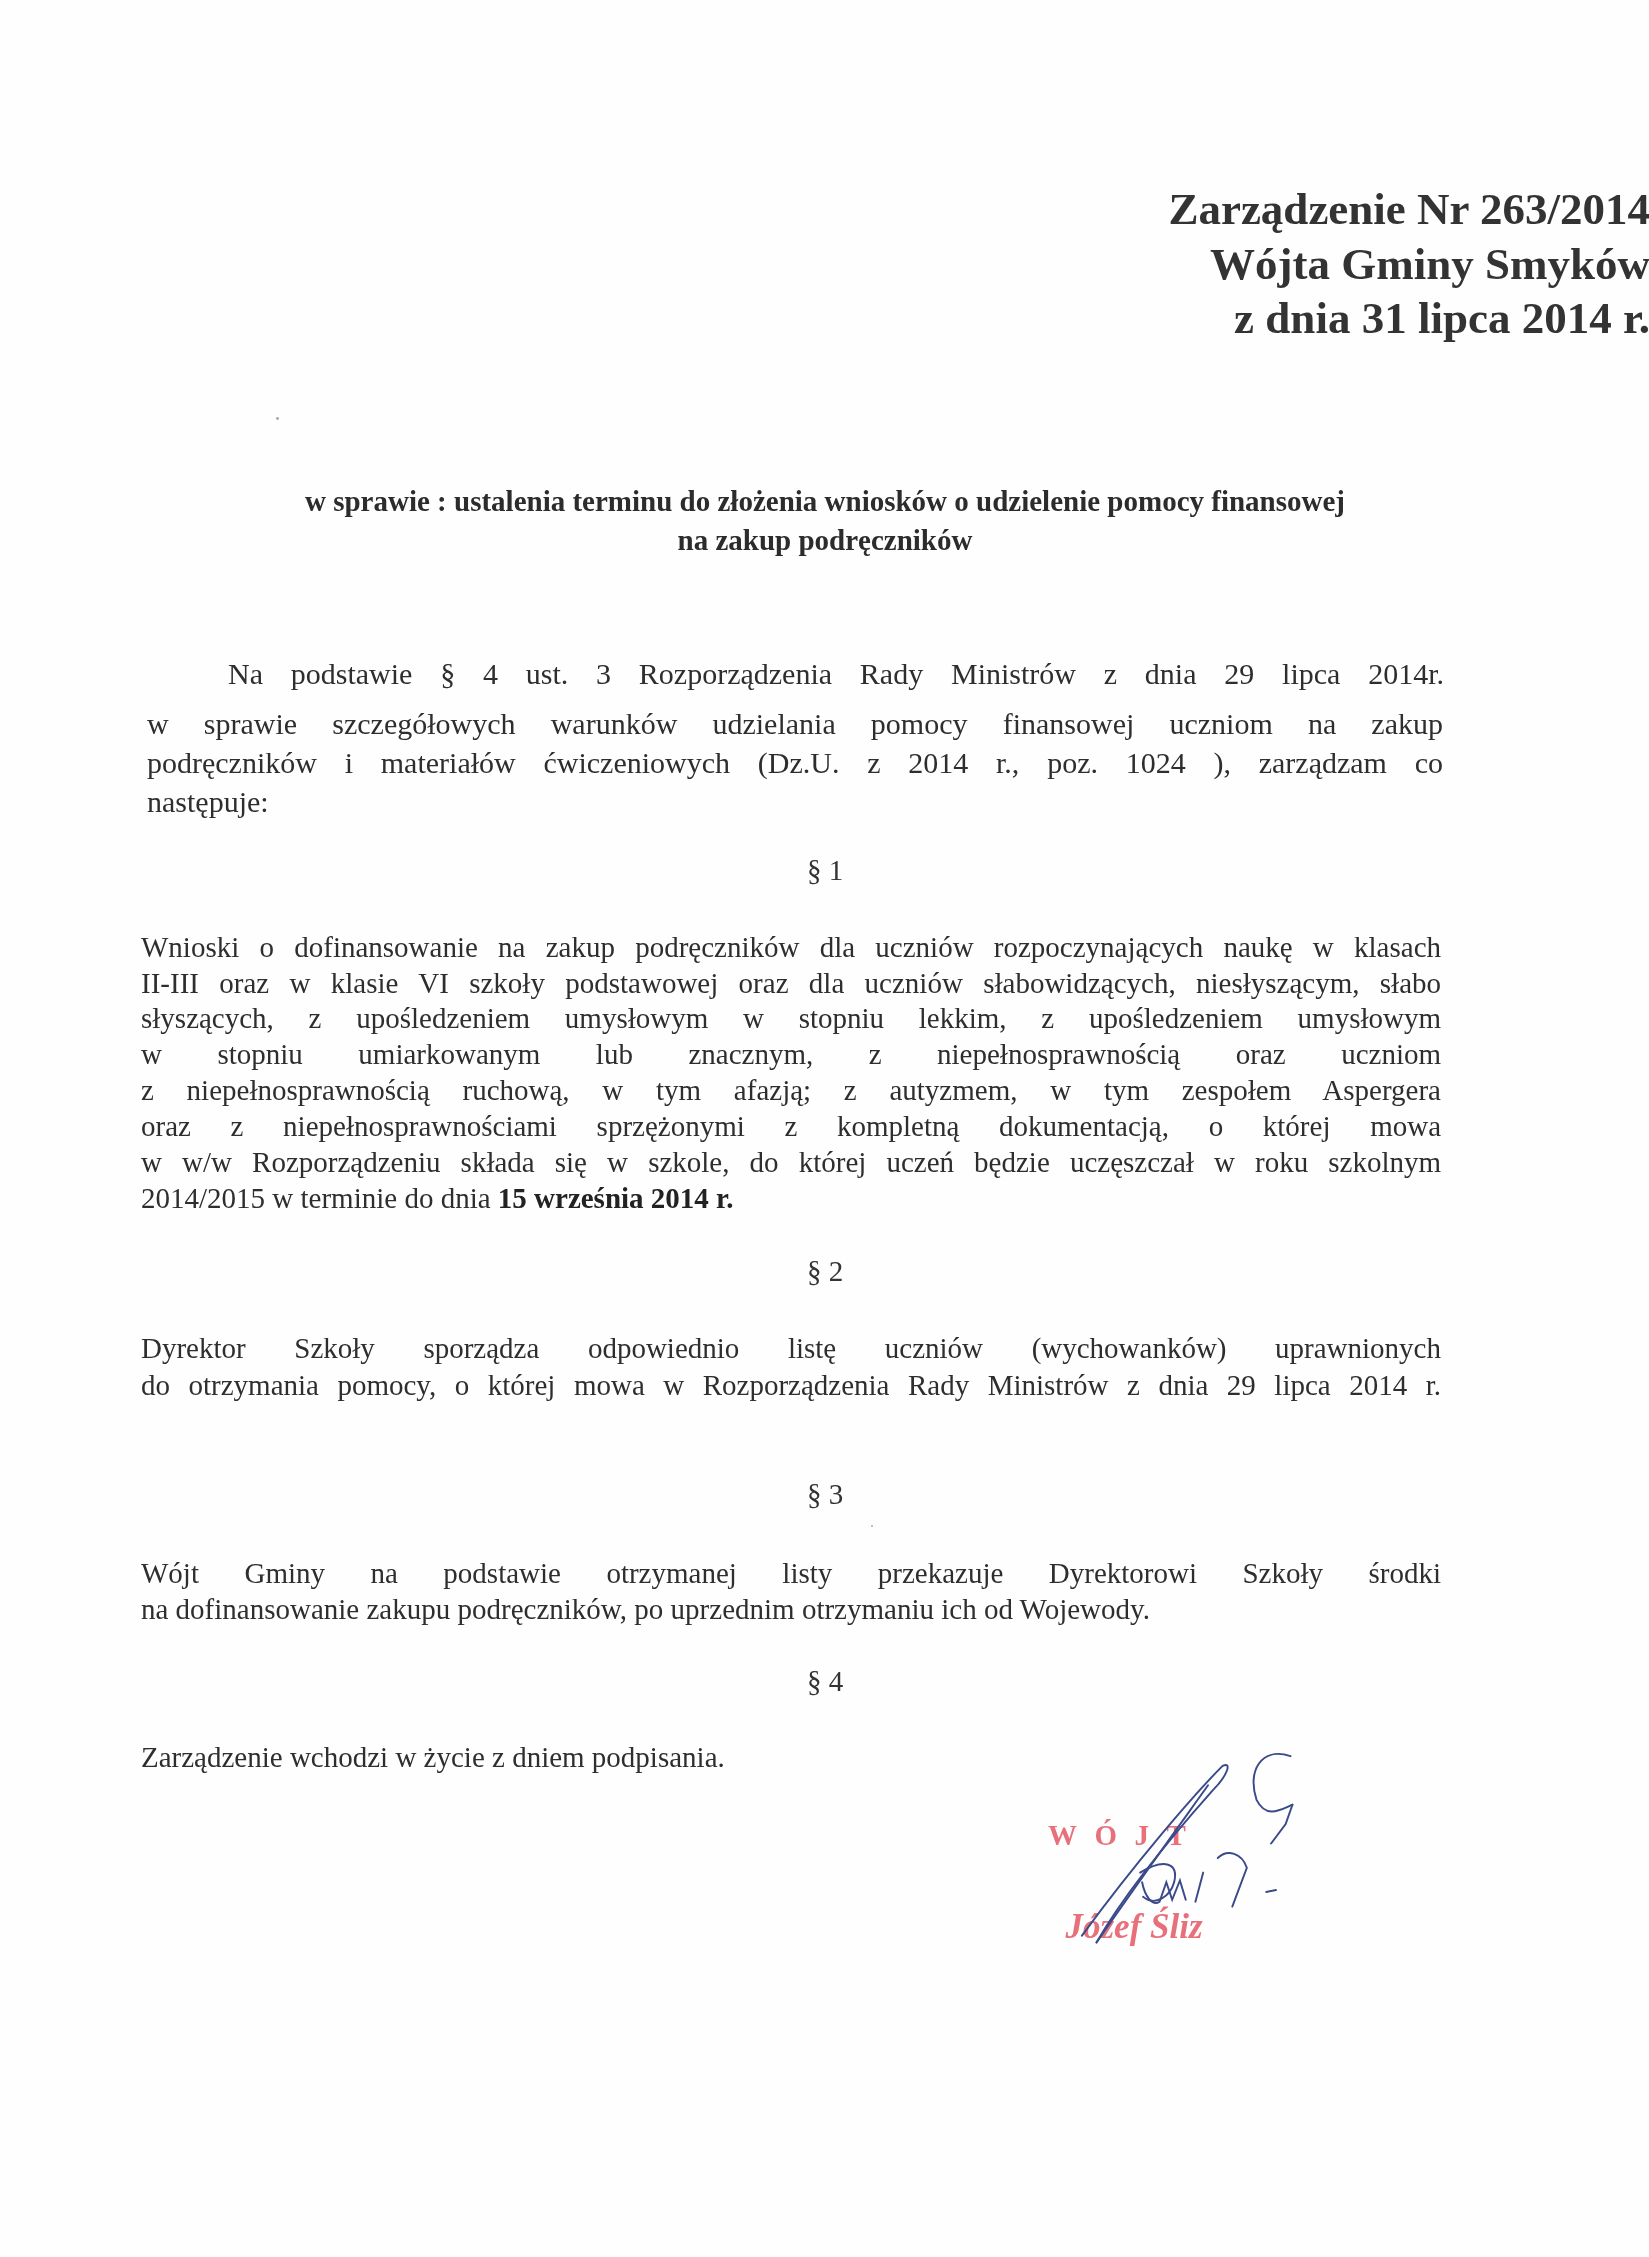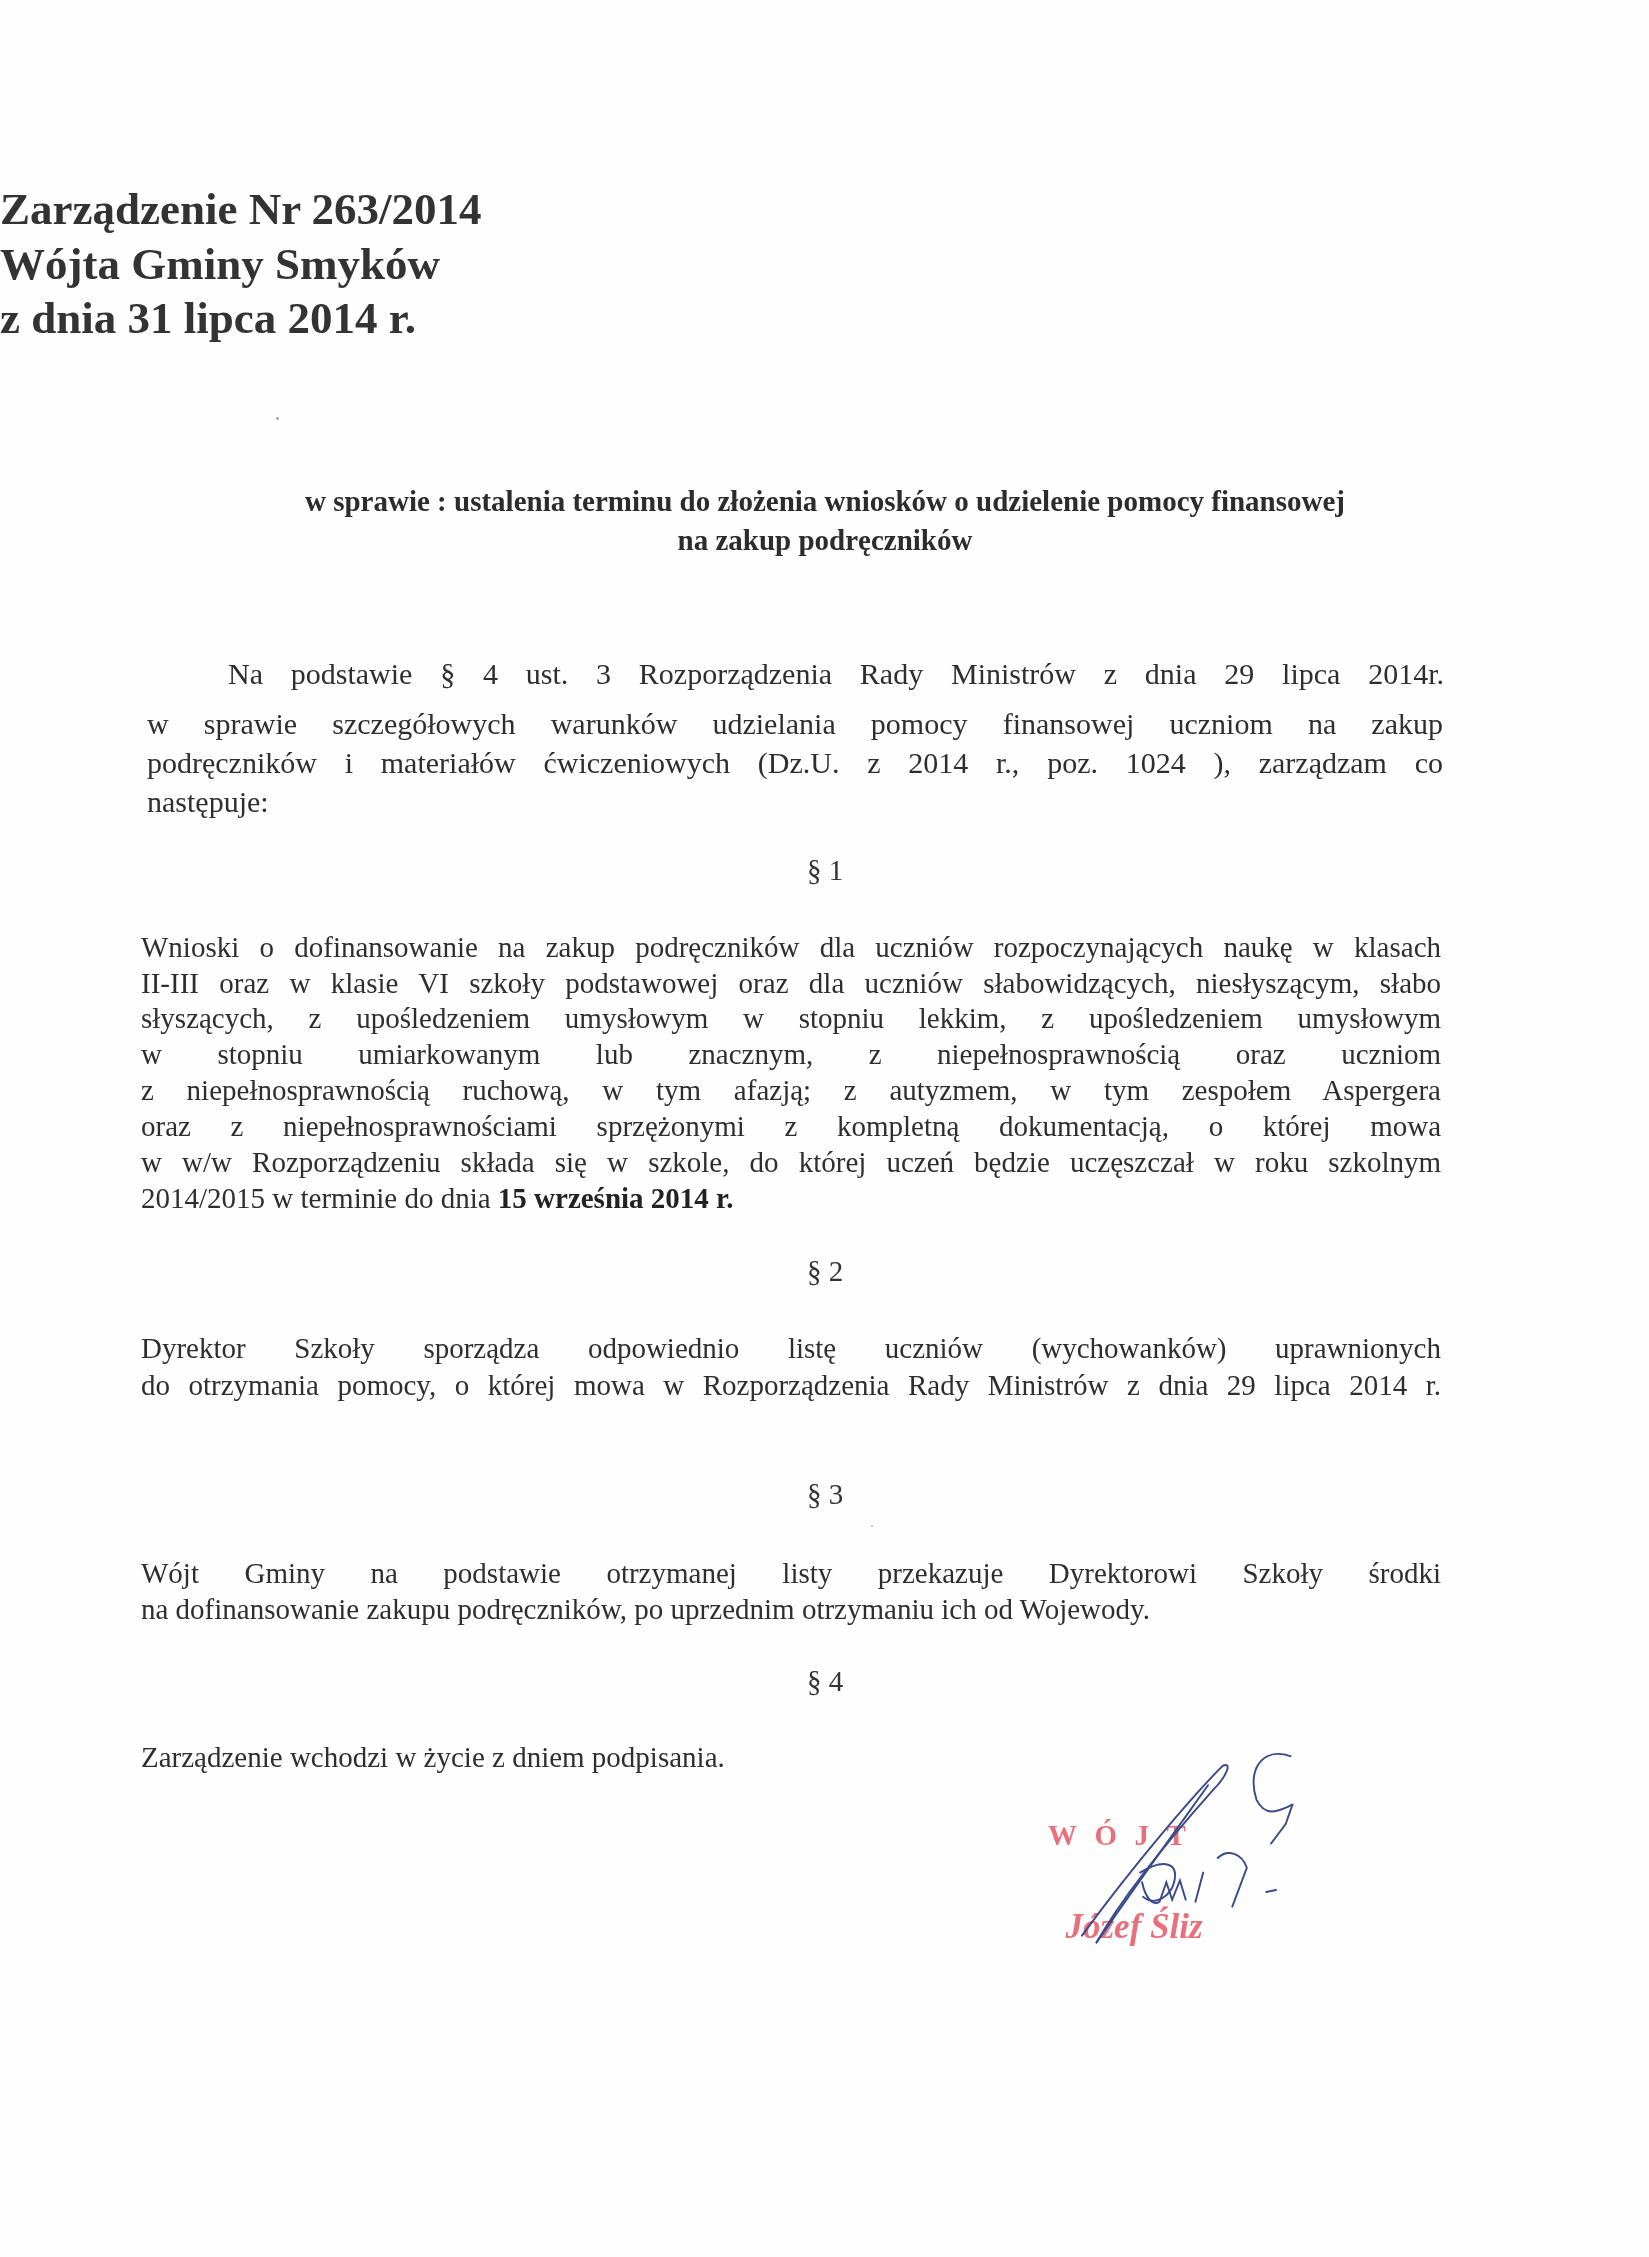--- a/index.html
+++ b/index.html
@@ -1,18 +1,18 @@
 <!DOCTYPE html>
 <html><head>
 <meta charset="utf-8">
 <style>
   html, body { margin: 0; padding: 0; background: #ffffff; }
   body { width: 1650px; height: 2257px; position: relative; overflow: hidden; font-family: "Liberation Serif", serif; color: #2a2a2a; }
   .page { position: absolute; left: 0; top: 0; width: 1650px; height: 2257px; background: #fefefe; }
-  .title { position: absolute; left: 0; width: 1650px; text-align: left; font-weight: bold; font-size: 45px; line-height: 54px; color: #333; }
+  .title { position: absolute; left: 0; width: 1650px; text-align: right; font-weight: bold; font-size: 45px; line-height: 54px; color: #333; }
   .t1 { top: 182px; }
   .t2 { top: 237px; }
   .t3 { top: 291px; }
   .subject { position: absolute; left: 0; width: 1650px; text-align: center; font-weight: bold; font-size: 29px; line-height: 39px; color: #2c2c2c; }
   .s1 { top: 482px; }
   .s2 { top: 521px; }
   .line { position: absolute; left: 141px; width: 1300px; font-size: 29px; line-height: 35px; text-align: justify; text-align-last: justify; white-space: nowrap; color: #2e2e2e; }
   .line.last { text-align-last: left; }
   .preamble { left: 147px; width: 1296px; font-size: 30px; }
   .preamble.indent { padding-left: 81px; width: 1216px; }

